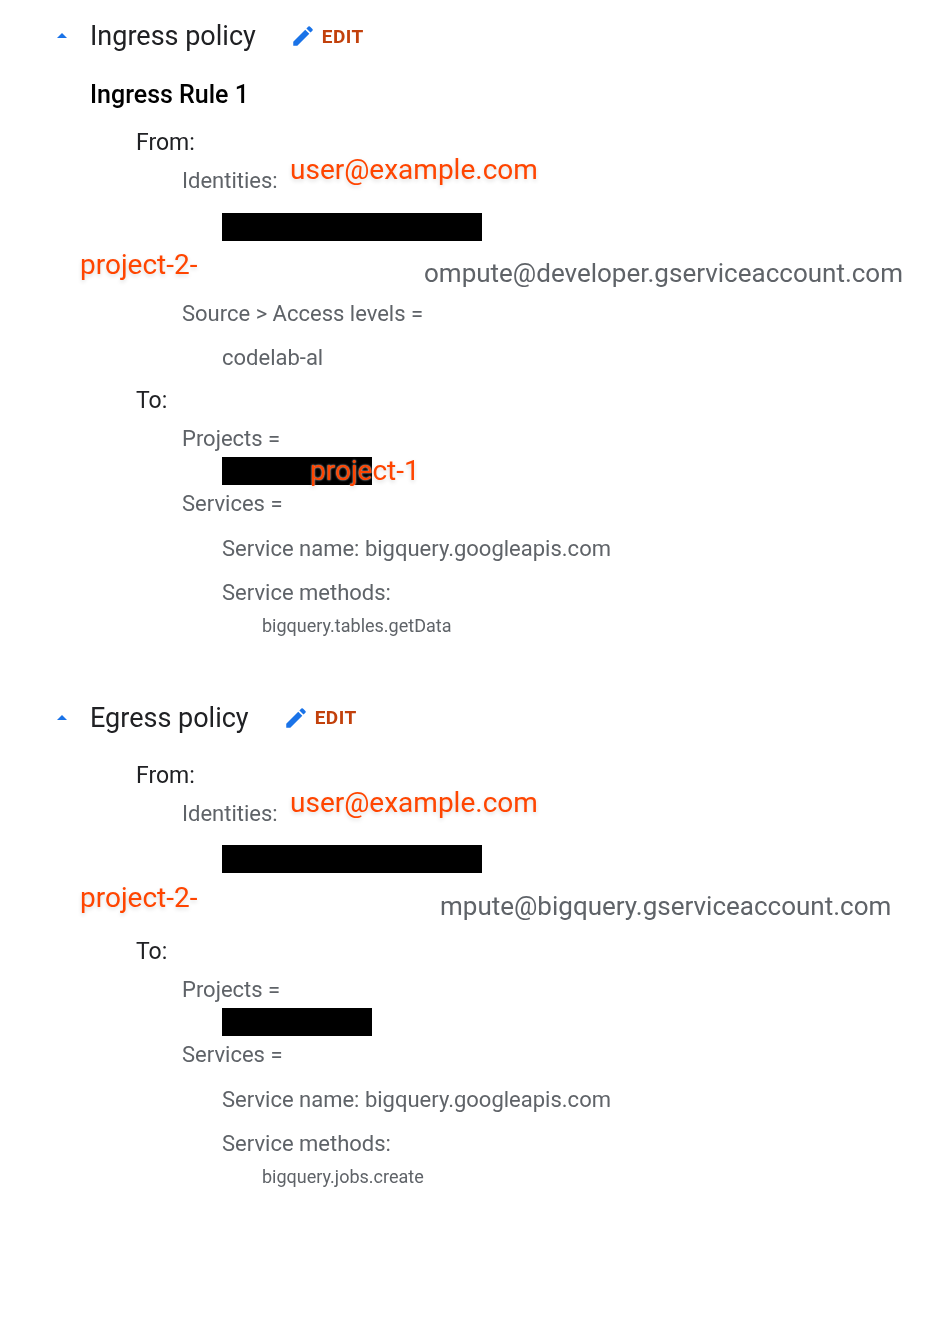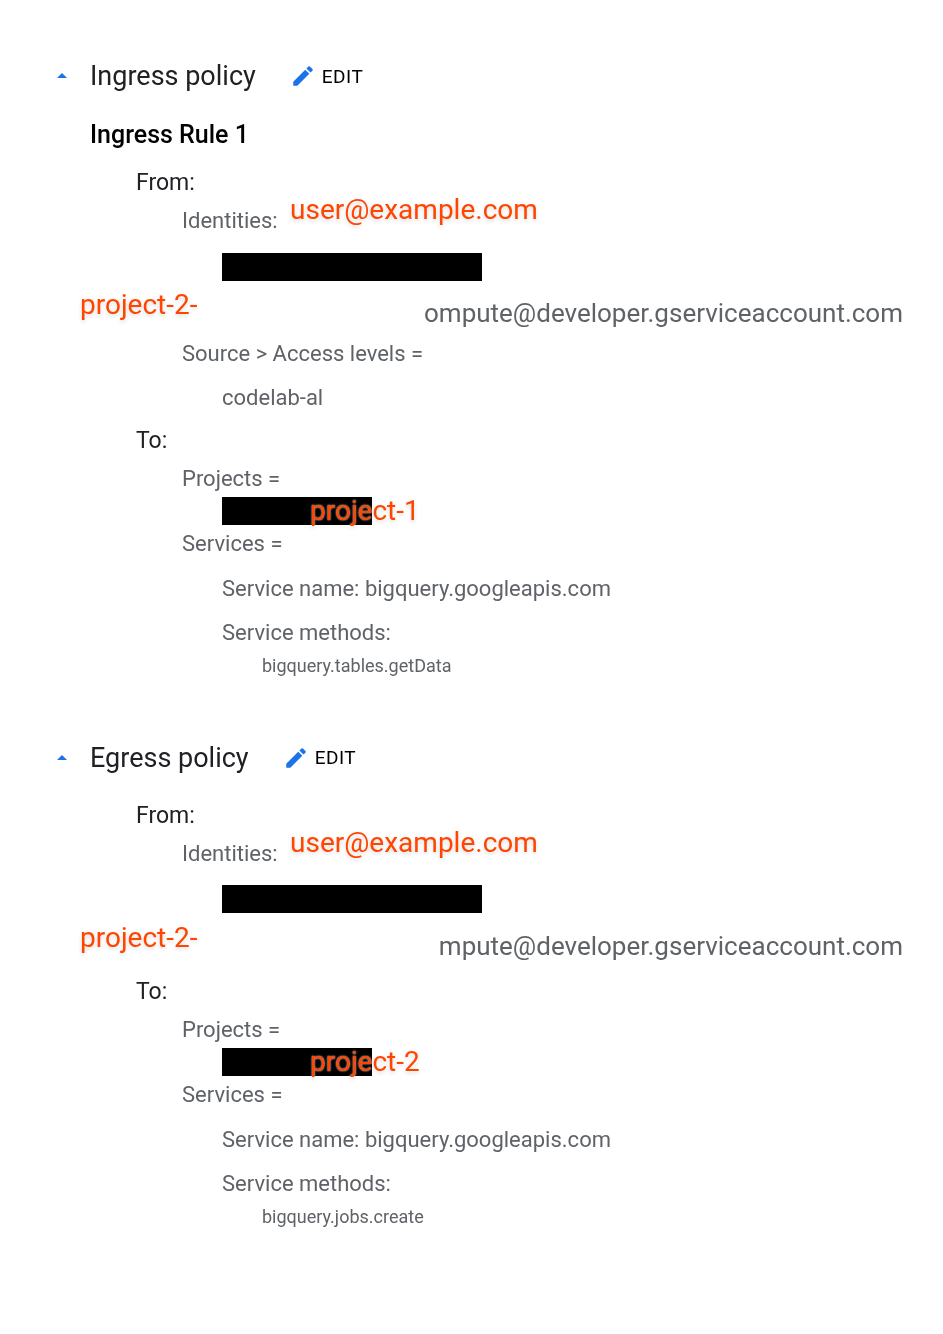--- a/index.html
+++ b/index.html
@@ -11,40 +11,39 @@
       background: #fff;
       width: 943px;
       position: relative;
     }
     .policy-header {
       display: flex;
       align-items: center;
       gap: 16px;
       margin-bottom: 28px;
       padding-left: 10px;
-      margin-top: 40px;
     }
     .chevron-icon {
       width: 24px;
       height: 24px;
       fill: #1a73e8;
       cursor: pointer;
     }
     .policy-title {
       font-size: 27px;
       font-weight: 400;
       color: #202124;
     }
     .edit-button {
       display: flex;
       align-items: center;
       gap: 6px;
-      color: #000000;
+      color: #c2410c;
       font-size: 19px;
-      font-weight: 400;
+      font-weight: 700;
       letter-spacing: 0.5px;
       cursor: pointer;
       margin-left: 18px;
     }
     .pencil-icon {
       width: 26px;
       height: 26px;
       fill: #1a73e8;
     }
     .rule-block {
@@ -189,28 +188,27 @@
 
   <div class="section-label">From:</div>
   <div class="identity-row" style="position:relative;">
     <span class="key-inline">Identities:</span>
     <span class="annotation" style="left:200px; top:-16px;">user@example.com</span>
   </div>
   <div class="val-line"><span class="redacted redacted-wide"></span></div>
   <div class="val-line" style="position:relative; display:flex; align-items:center;">
     <span class="annotation" style="left:-10px; top:-10px;">project-2-</span>
     <span style="width:218px;"></span>
-      <span class="svc-suffix">mpute@developer.gserviceaccount.com</span>
+      <span class="svc-suffix">mpute@bigquery.gserviceaccount.com</span>
   </div>
 
   <div class="section-label">To:</div>
   <div class="key-label">Projects =</div>
   <div class="projects-row" style="position:relative;">
     <span class="redacted redacted-med"></span>
-    <span class="annotation" style="left:220px; top:-10px;">project-2</span>
   </div>
   <div class="key-label">Services =</div>
   <div class="val-line">
     <span>Service name:</span> <span>bigquery.googleapis.com</span>
   </div>
   <div class="val-line">Service methods:</div>
   <div class="val-line2">bigquery.jobs.create</div>
 </div>
 
 </body></html>

